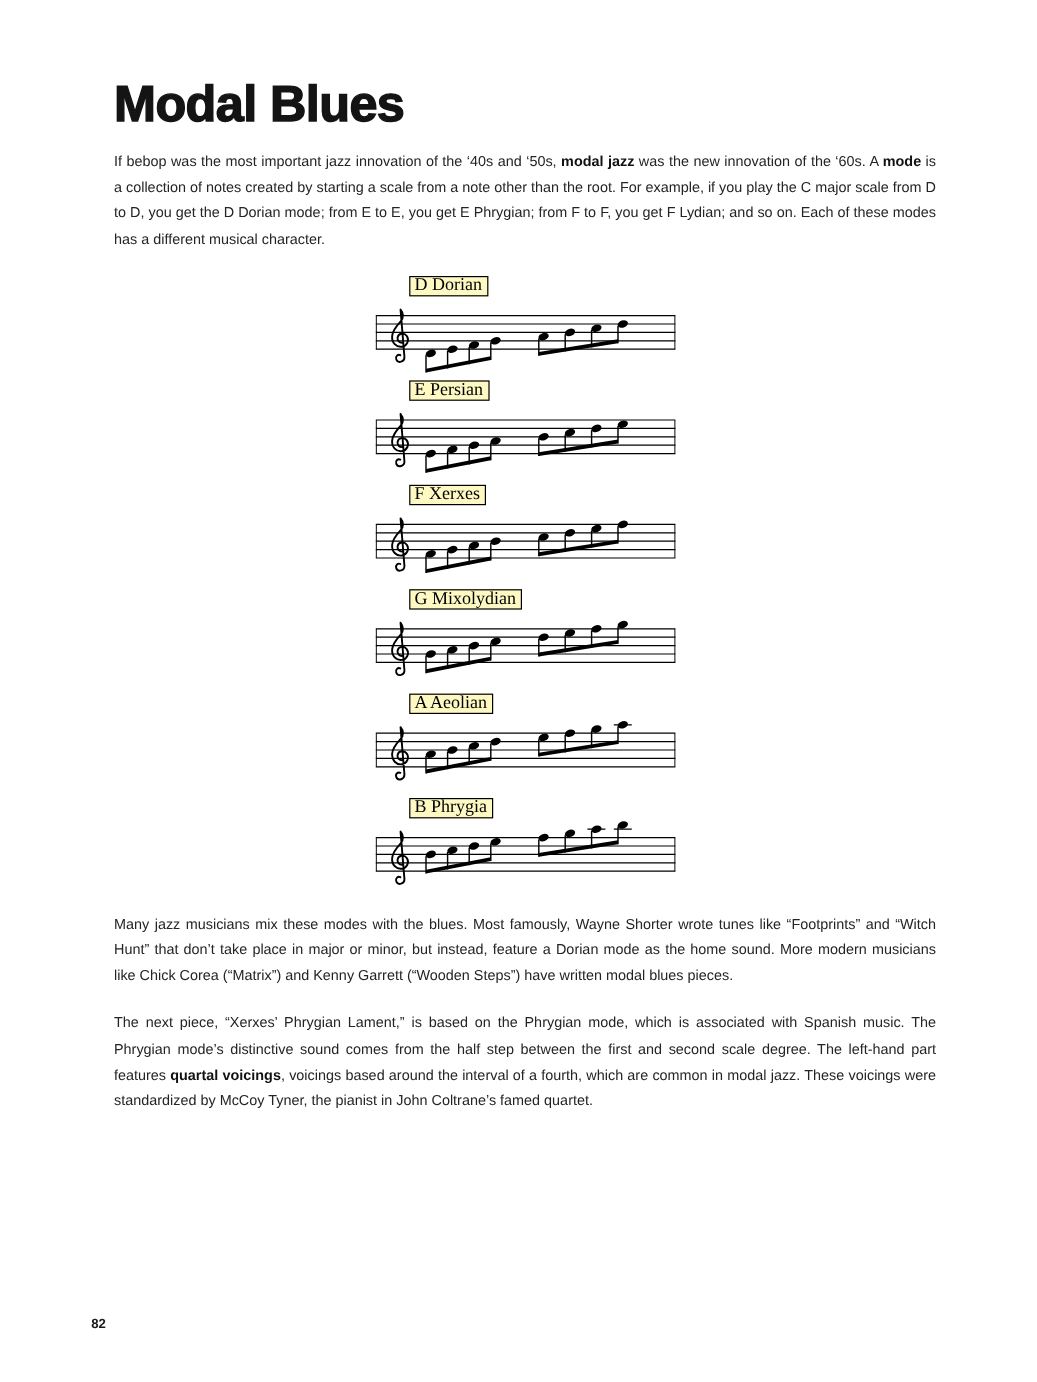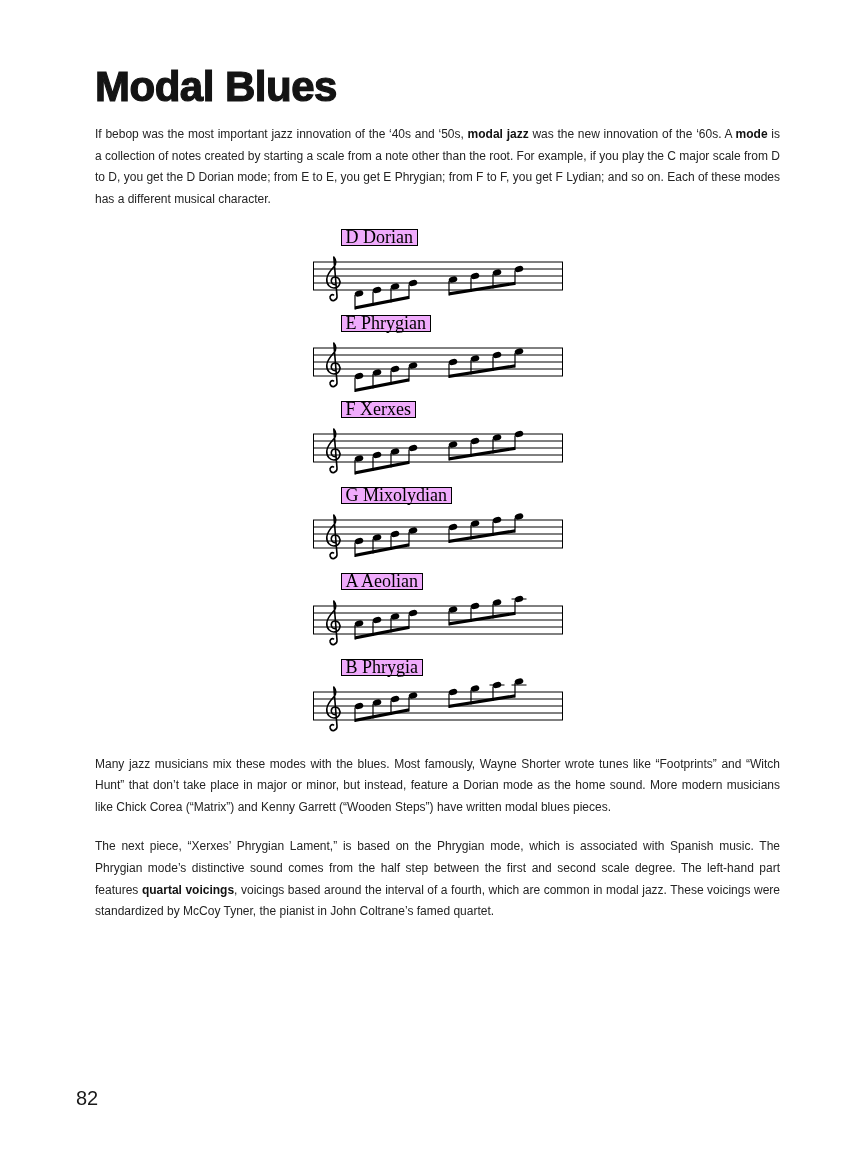--- a/index.html
+++ b/index.html
@@ -31,36 +31,36 @@
   }
   .body-para strong { font-weight: 700; color: #111; }
   .staves {
     width: 250px;
     margin: 14px auto 10px auto;
   }
   .staff-block { margin-bottom: 1px; }
   .staff-label {
     display: inline-block;
     font-family: "Liberation Serif", serif;
-    font-size: 18px;
+    font-size: 15px;
     line-height: 14px;
     border: 1px solid #000;
     padding: 0 4px 1px 4px;
     margin-left: 28px;
     margin-bottom: 2px;
-    background: #f0abfc;
+    background: #fef9c3;
     color: #000;
   }
   .staff-block svg { display: block; }
   .page-number {
     position: absolute;
     left: 76px;
     bottom: 42px;
-    font-size: 20px;
-    font-weight: 400;
+    font-size: 11px;
+    font-weight: 700;
     color: #1a1a1a;
   }
 </style>
 </head>
 <body>
 
 <div class="content">
   <h1 class="page-title">Modal Blues</h1>
   <div>
       <p class="body-para"><span>If bebop was the most important jazz innovation of the ‘40s and ‘50s, </span><strong>modal jazz</strong><span> was the new innovation of the ‘60s. A </span><strong>mode</strong><span> is a collection of notes created by starting a scale from a note other than the root. For example, if you play the C major scale from D to D, you get the D Dorian mode; from E to E, you get E Phrygian; from F to F, you get F Lydian; and so on. Each of these modes has a different musical character.</span></p>
@@ -103,21 +103,21 @@
           <g transform="rotate(-18 162 28)">
             <ellipse cx="162" cy="28" rx="4.4" ry="3" fill="#000"></ellipse>
           </g>
           <g transform="rotate(-18 184 24.5)">
             <ellipse cx="184" cy="24.5" rx="4.4" ry="3" fill="#000"></ellipse>
           </g>
           <g transform="rotate(-18 206 21)">
             <ellipse cx="206" cy="21" rx="4.4" ry="3" fill="#000"></ellipse>
           </g>
         </svg></div>
-      <div class="staff-block"><div class="staff-label">E Phrygian</div><svg width="250" height="66" viewBox="0 0 250 66">
+      <div class="staff-block"><div class="staff-label">E Persian</div><svg width="250" height="66" viewBox="0 0 250 66">
           <line x1="0" y1="14" x2="250" y2="14" stroke="#000" stroke-width="1"></line>
           <line x1="0" y1="21" x2="250" y2="21" stroke="#000" stroke-width="1"></line>
           <line x1="0" y1="28" x2="250" y2="28" stroke="#000" stroke-width="1"></line>
           <line x1="0" y1="35" x2="250" y2="35" stroke="#000" stroke-width="1"></line>
           <line x1="0" y1="42" x2="250" y2="42" stroke="#000" stroke-width="1"></line>
           <line x1="0.5" y1="14" x2="0.5" y2="42" stroke="#000" stroke-width="1"></line>
           <line x1="249.5" y1="14" x2="249.5" y2="42" stroke="#000" stroke-width="1"></line>
           <path d="M12.8 0 C15.2 2.8 15.6 6.8 12.9 9.8 C9.4 13.6 6.2 17.2 5.8 22 C5.3 27.6 9.2 31.6 14 30.9 C18.3 30.3 20.3 25.4 18 22 C15.8 18.8 10.8 19.6 10.3 23.4 C10 25.9 11.8 27.6 14 27.6 M12.8 0 L16 39.1 C16.4 43.6 10.6 45.2 9.2 41.4 C8.3 38.9 10.7 37 12.6 38" fill="none" stroke="#000" stroke-width="1.6" stroke-linecap="round" transform="translate(8,9)"></path>
           <line x1="42" y1="43.5" x2="42" y2="58" stroke="#000" stroke-width="1.2"></line>
           <line x1="60" y1="40" x2="60" y2="54.5" stroke="#000" stroke-width="1.2"></line>

